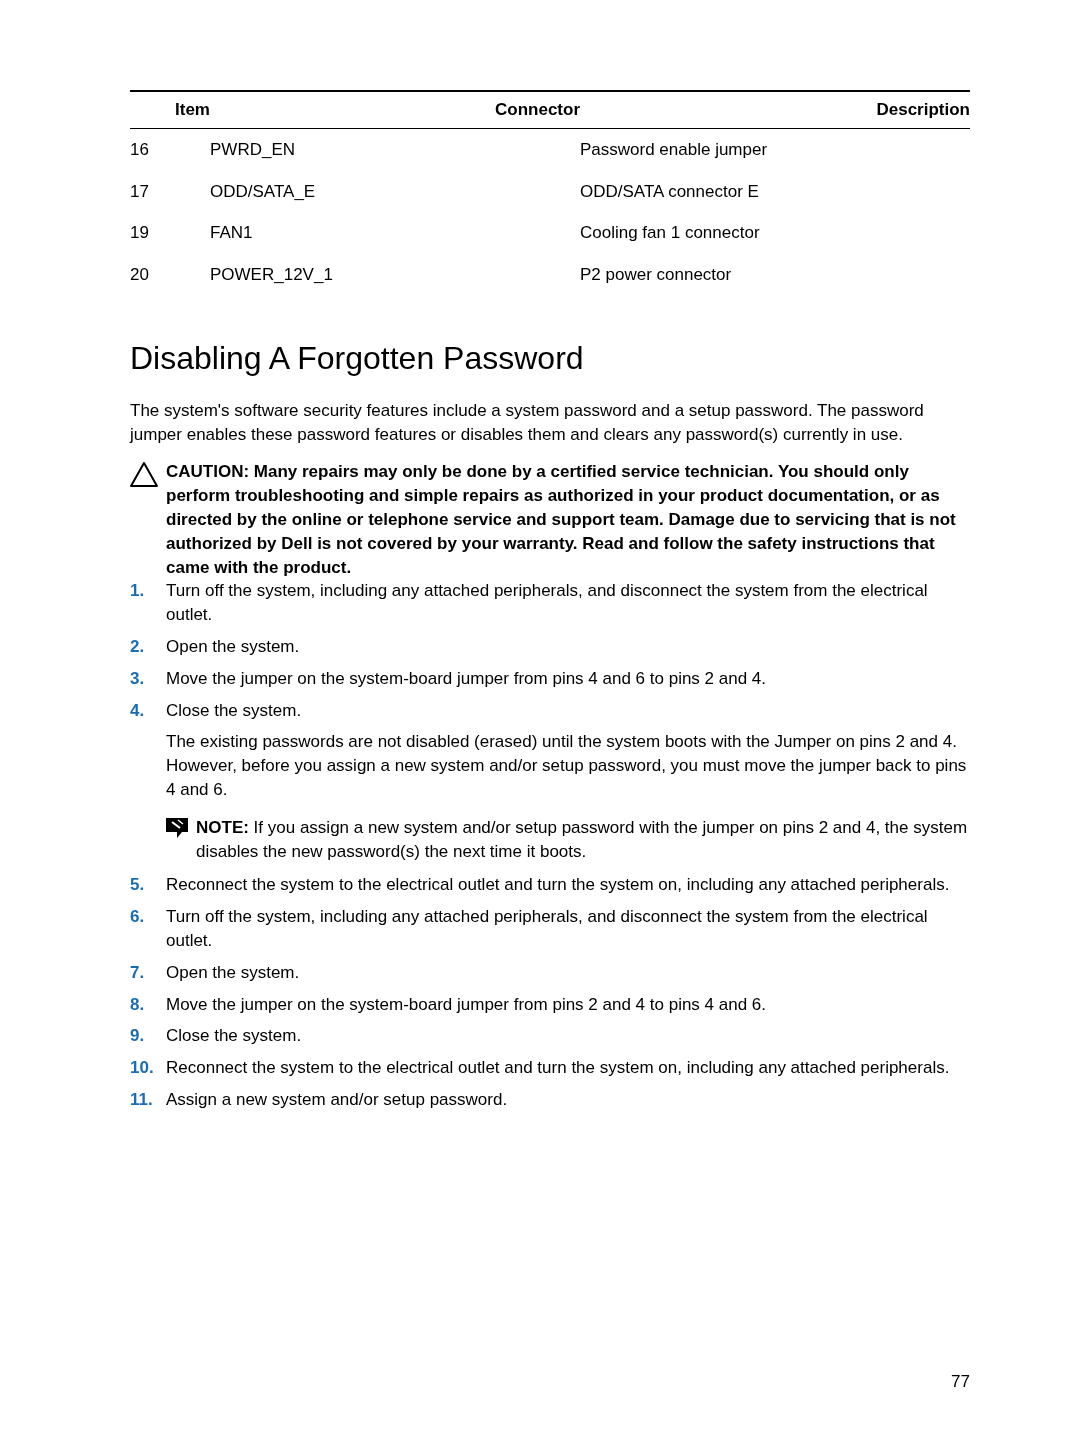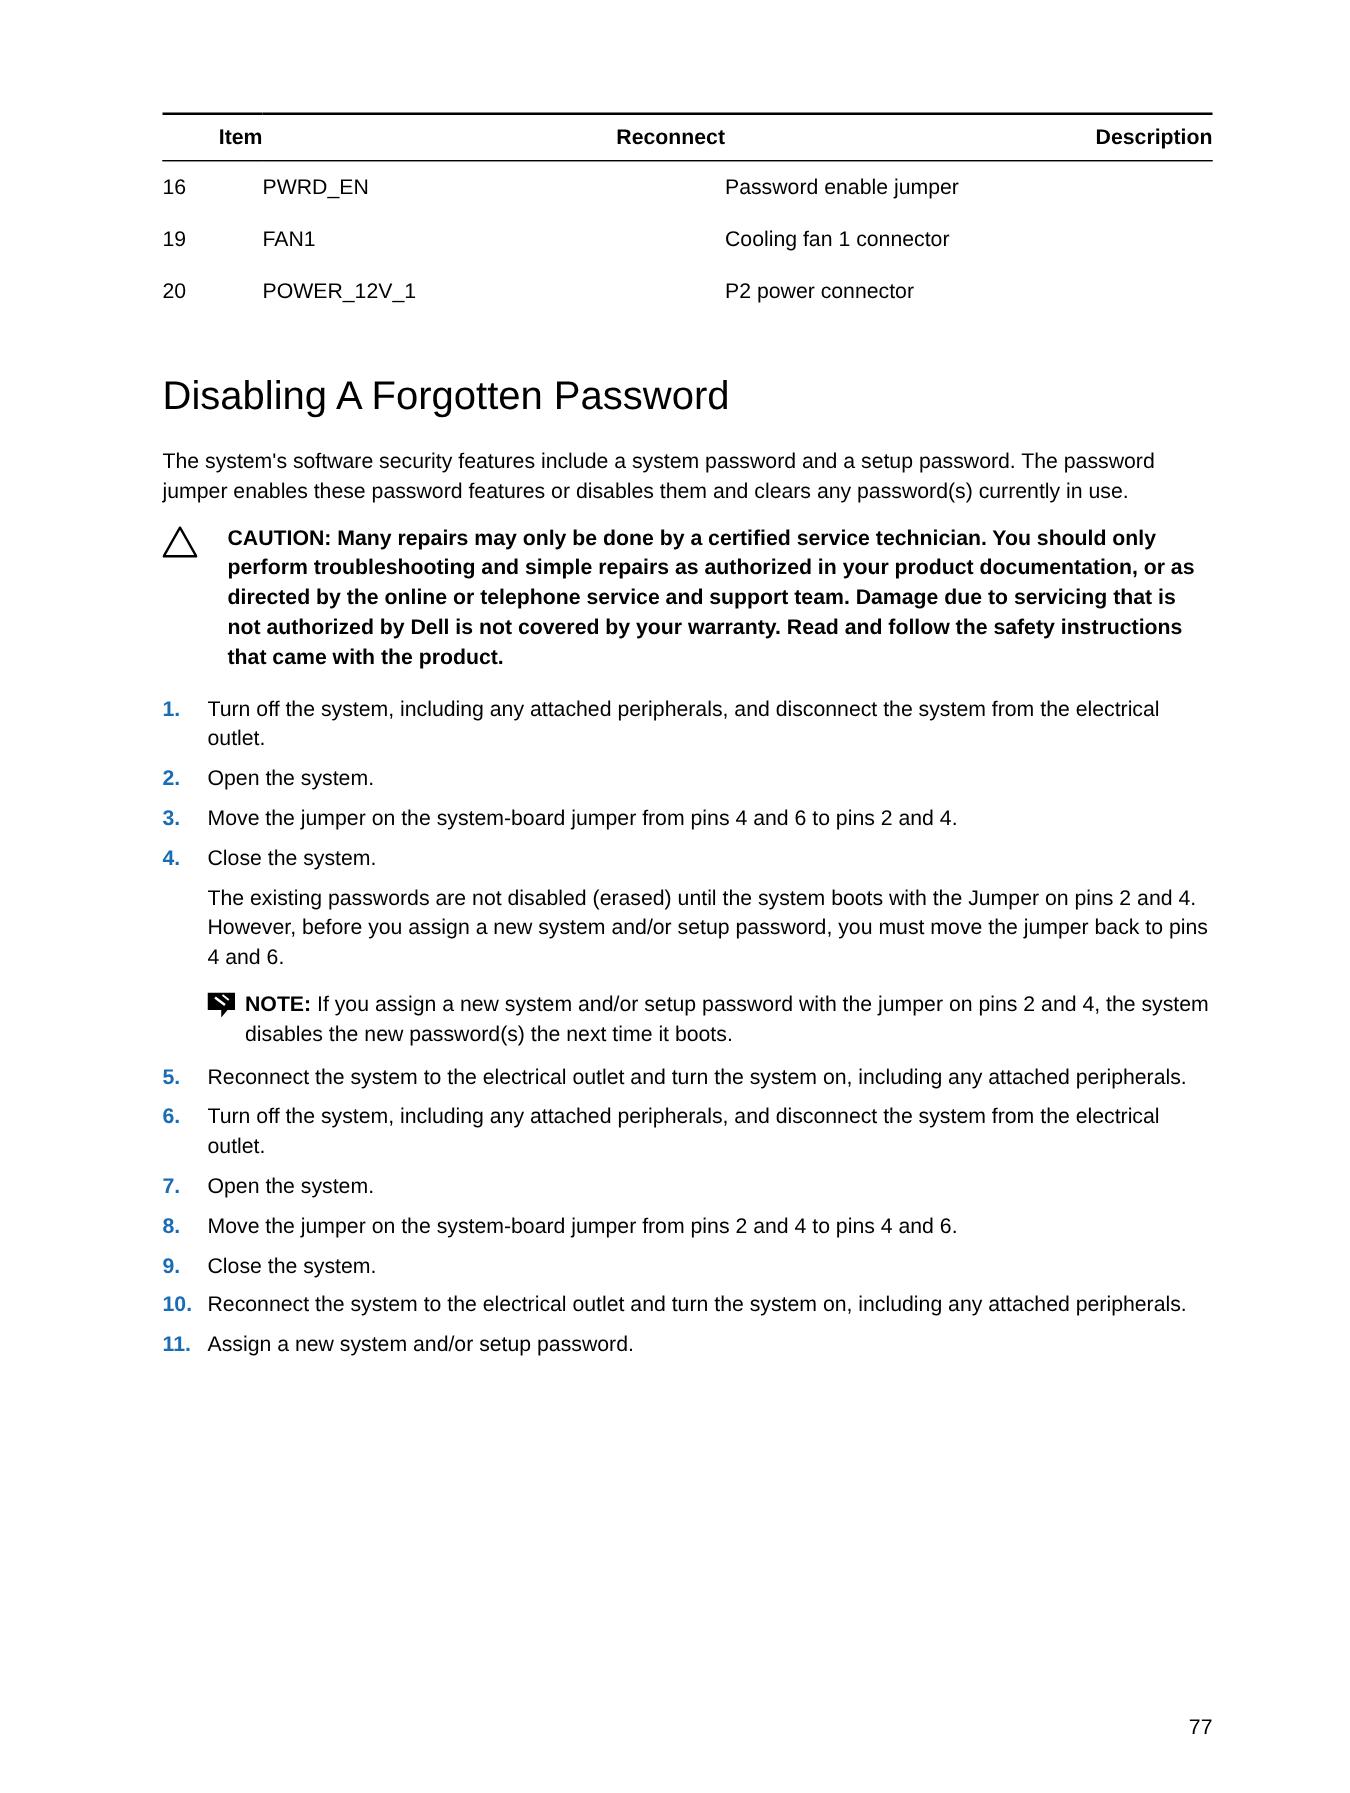--- a/index.html
+++ b/index.html
@@ -53,22 +53,20 @@
   }
 
   p.intro {
     font-size: 17px;
     margin-bottom: 14px;
     line-height: 1.4;
   }
 
   .caution-block {
     display: flex;
-    margin-bottom: 18px;
-    gap: 16px;
   }
   .caution-icon {
     flex: 0 0 36px;
     padding-top: 2px;
   }
   .caution-icon svg {
     width: 28px;
     height: 26px;
   }
   .caution-text {
@@ -137,29 +135,34 @@
     font-size: 17px;
   }
 </style>
 </head>
 <body>
 
 <table class="connector-table">
   <thead>
     <tr>
       <th class="item-col">Item</th>
-      <th class="conn-col">Reconnect</th>
+      <th class="conn-col">Connector</th>
       <th>Description</th>
     </tr>
   </thead>
   <tbody>
     <tr>
       <td class="item-col">16</td>
       <td class="conn-col">PWRD_EN</td>
       <td>Password enable jumper</td>
+    </tr>
+    <tr>
+      <td class="item-col">17</td>
+      <td class="conn-col">ODD/SATA_E</td>
+      <td>ODD/SATA connector E</td>
     </tr>
     <tr>
       <td class="item-col">19</td>
       <td class="conn-col">FAN1</td>
       <td>Cooling fan 1 connector</td>
     </tr>
     <tr>
       <td class="item-col">20</td>
       <td class="conn-col">POWER_12V_1</td>
       <td>P2 power connector</td>

